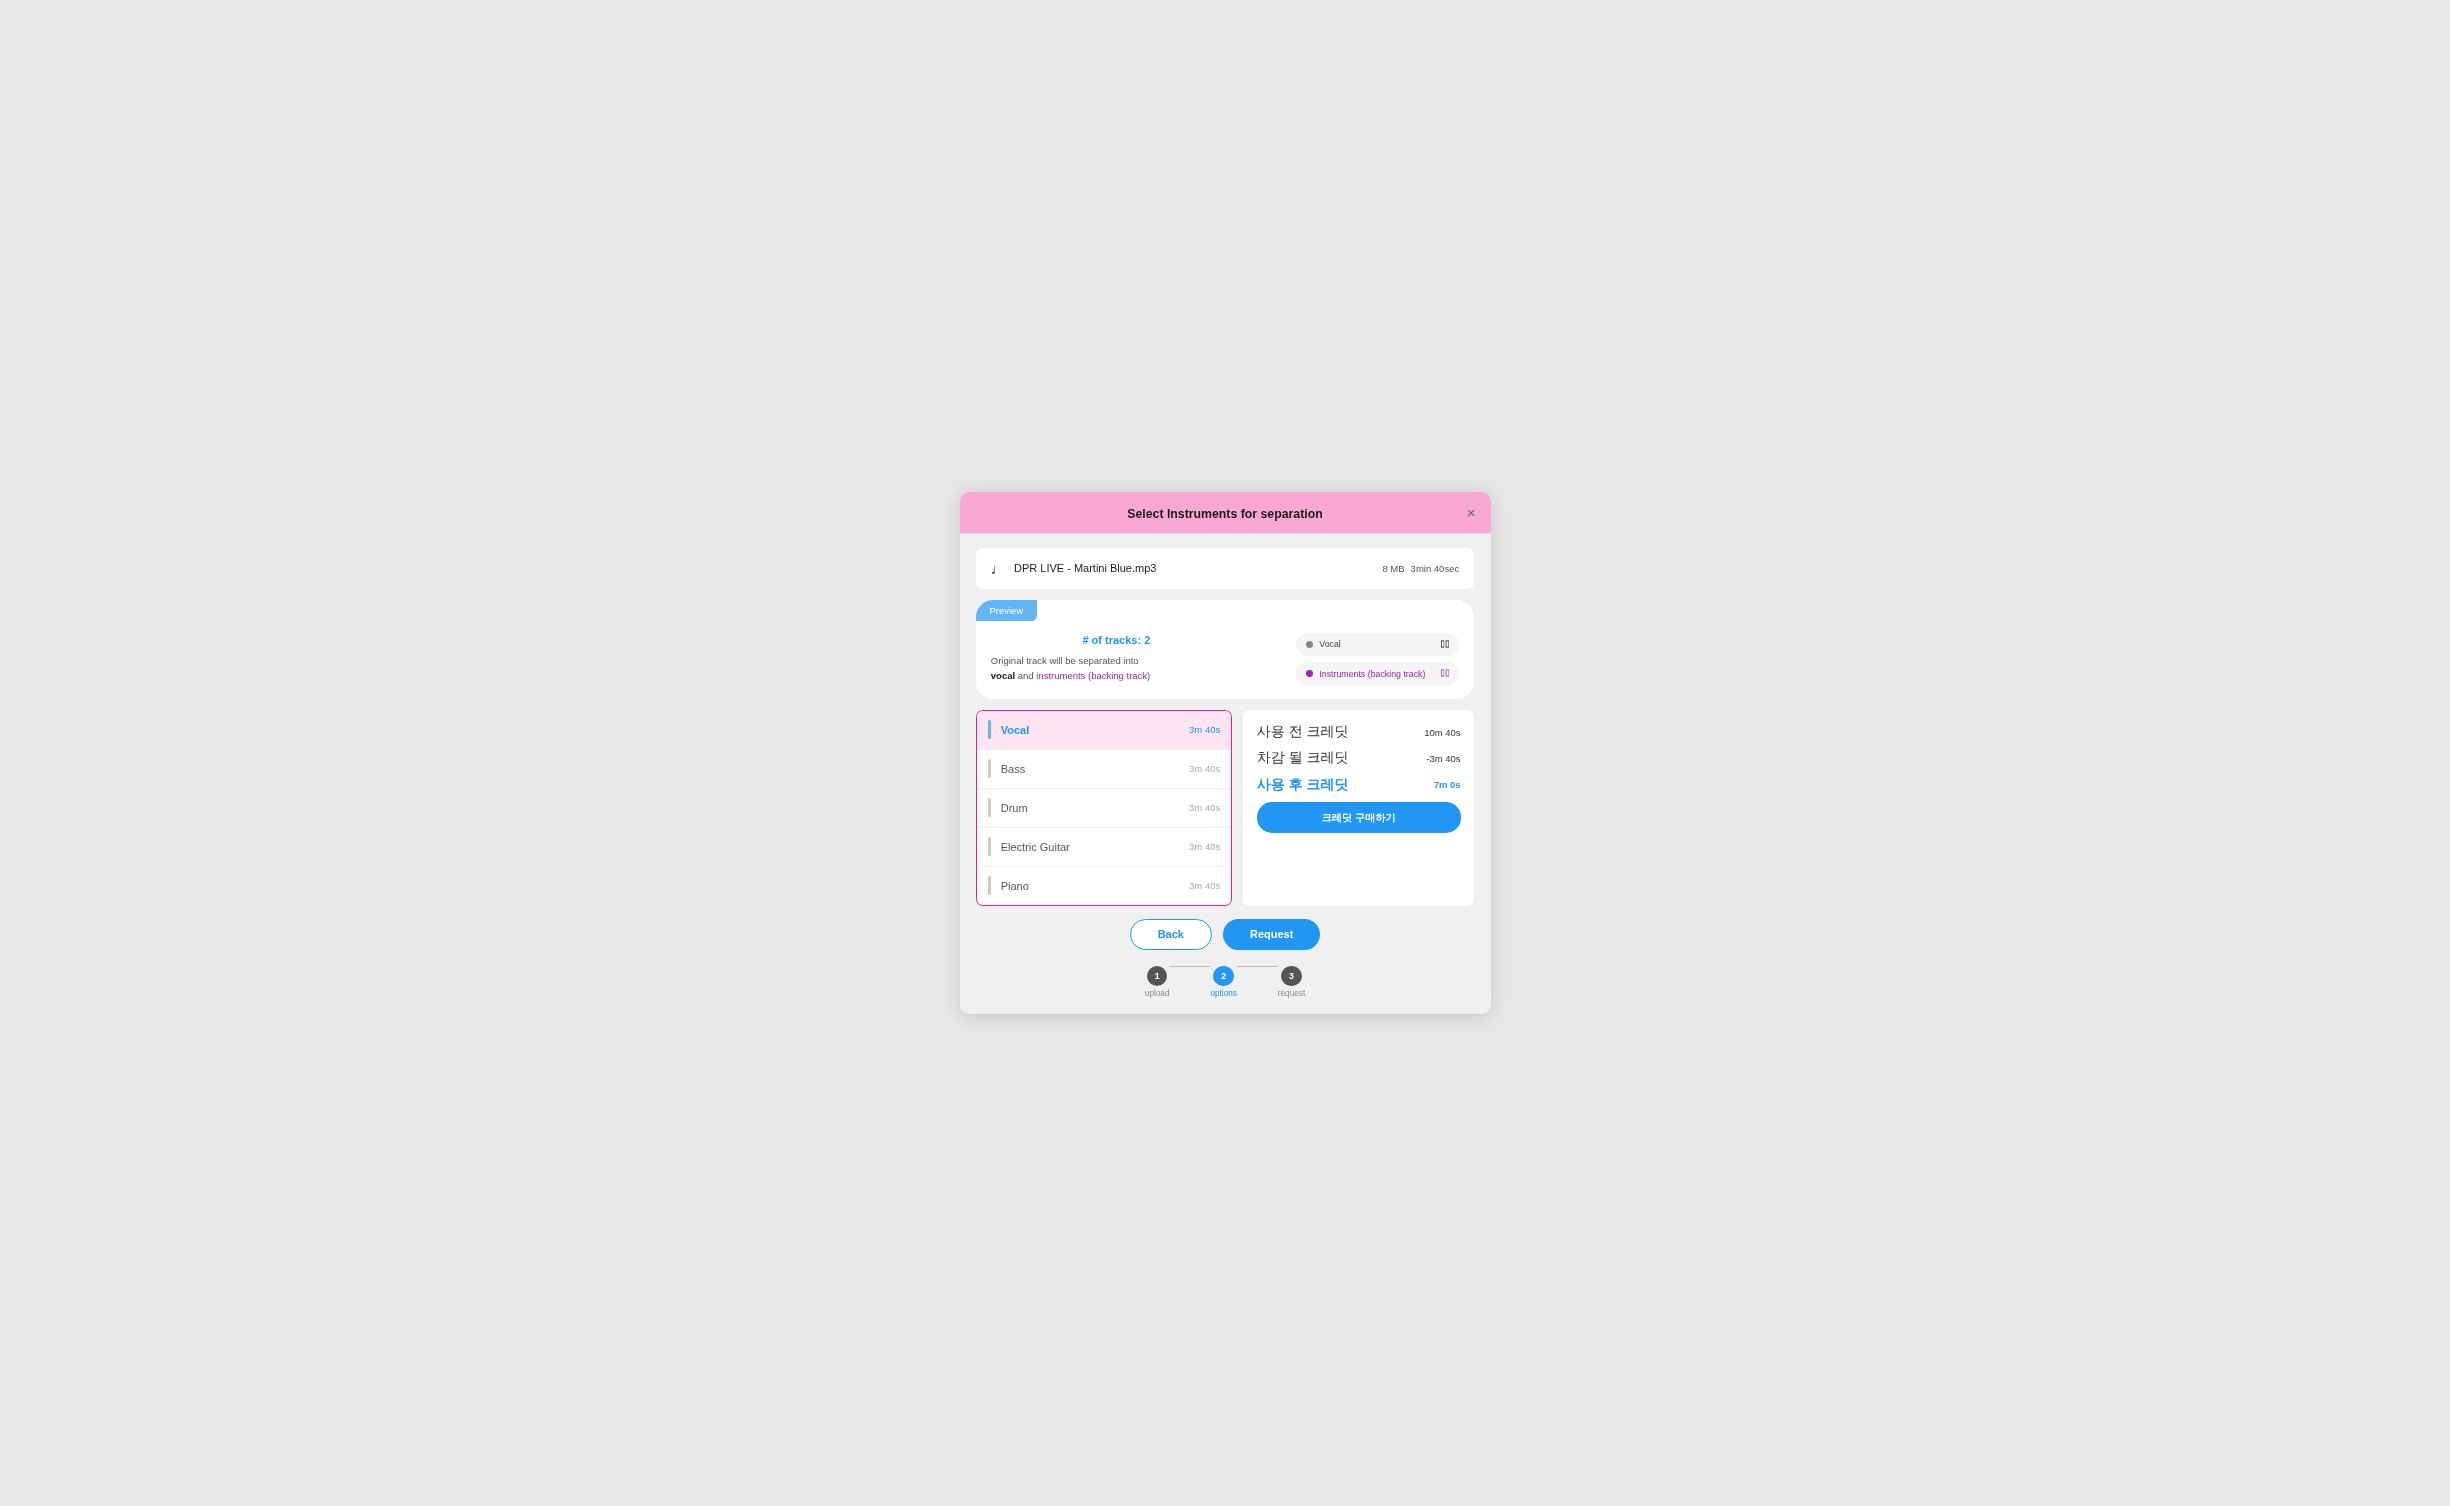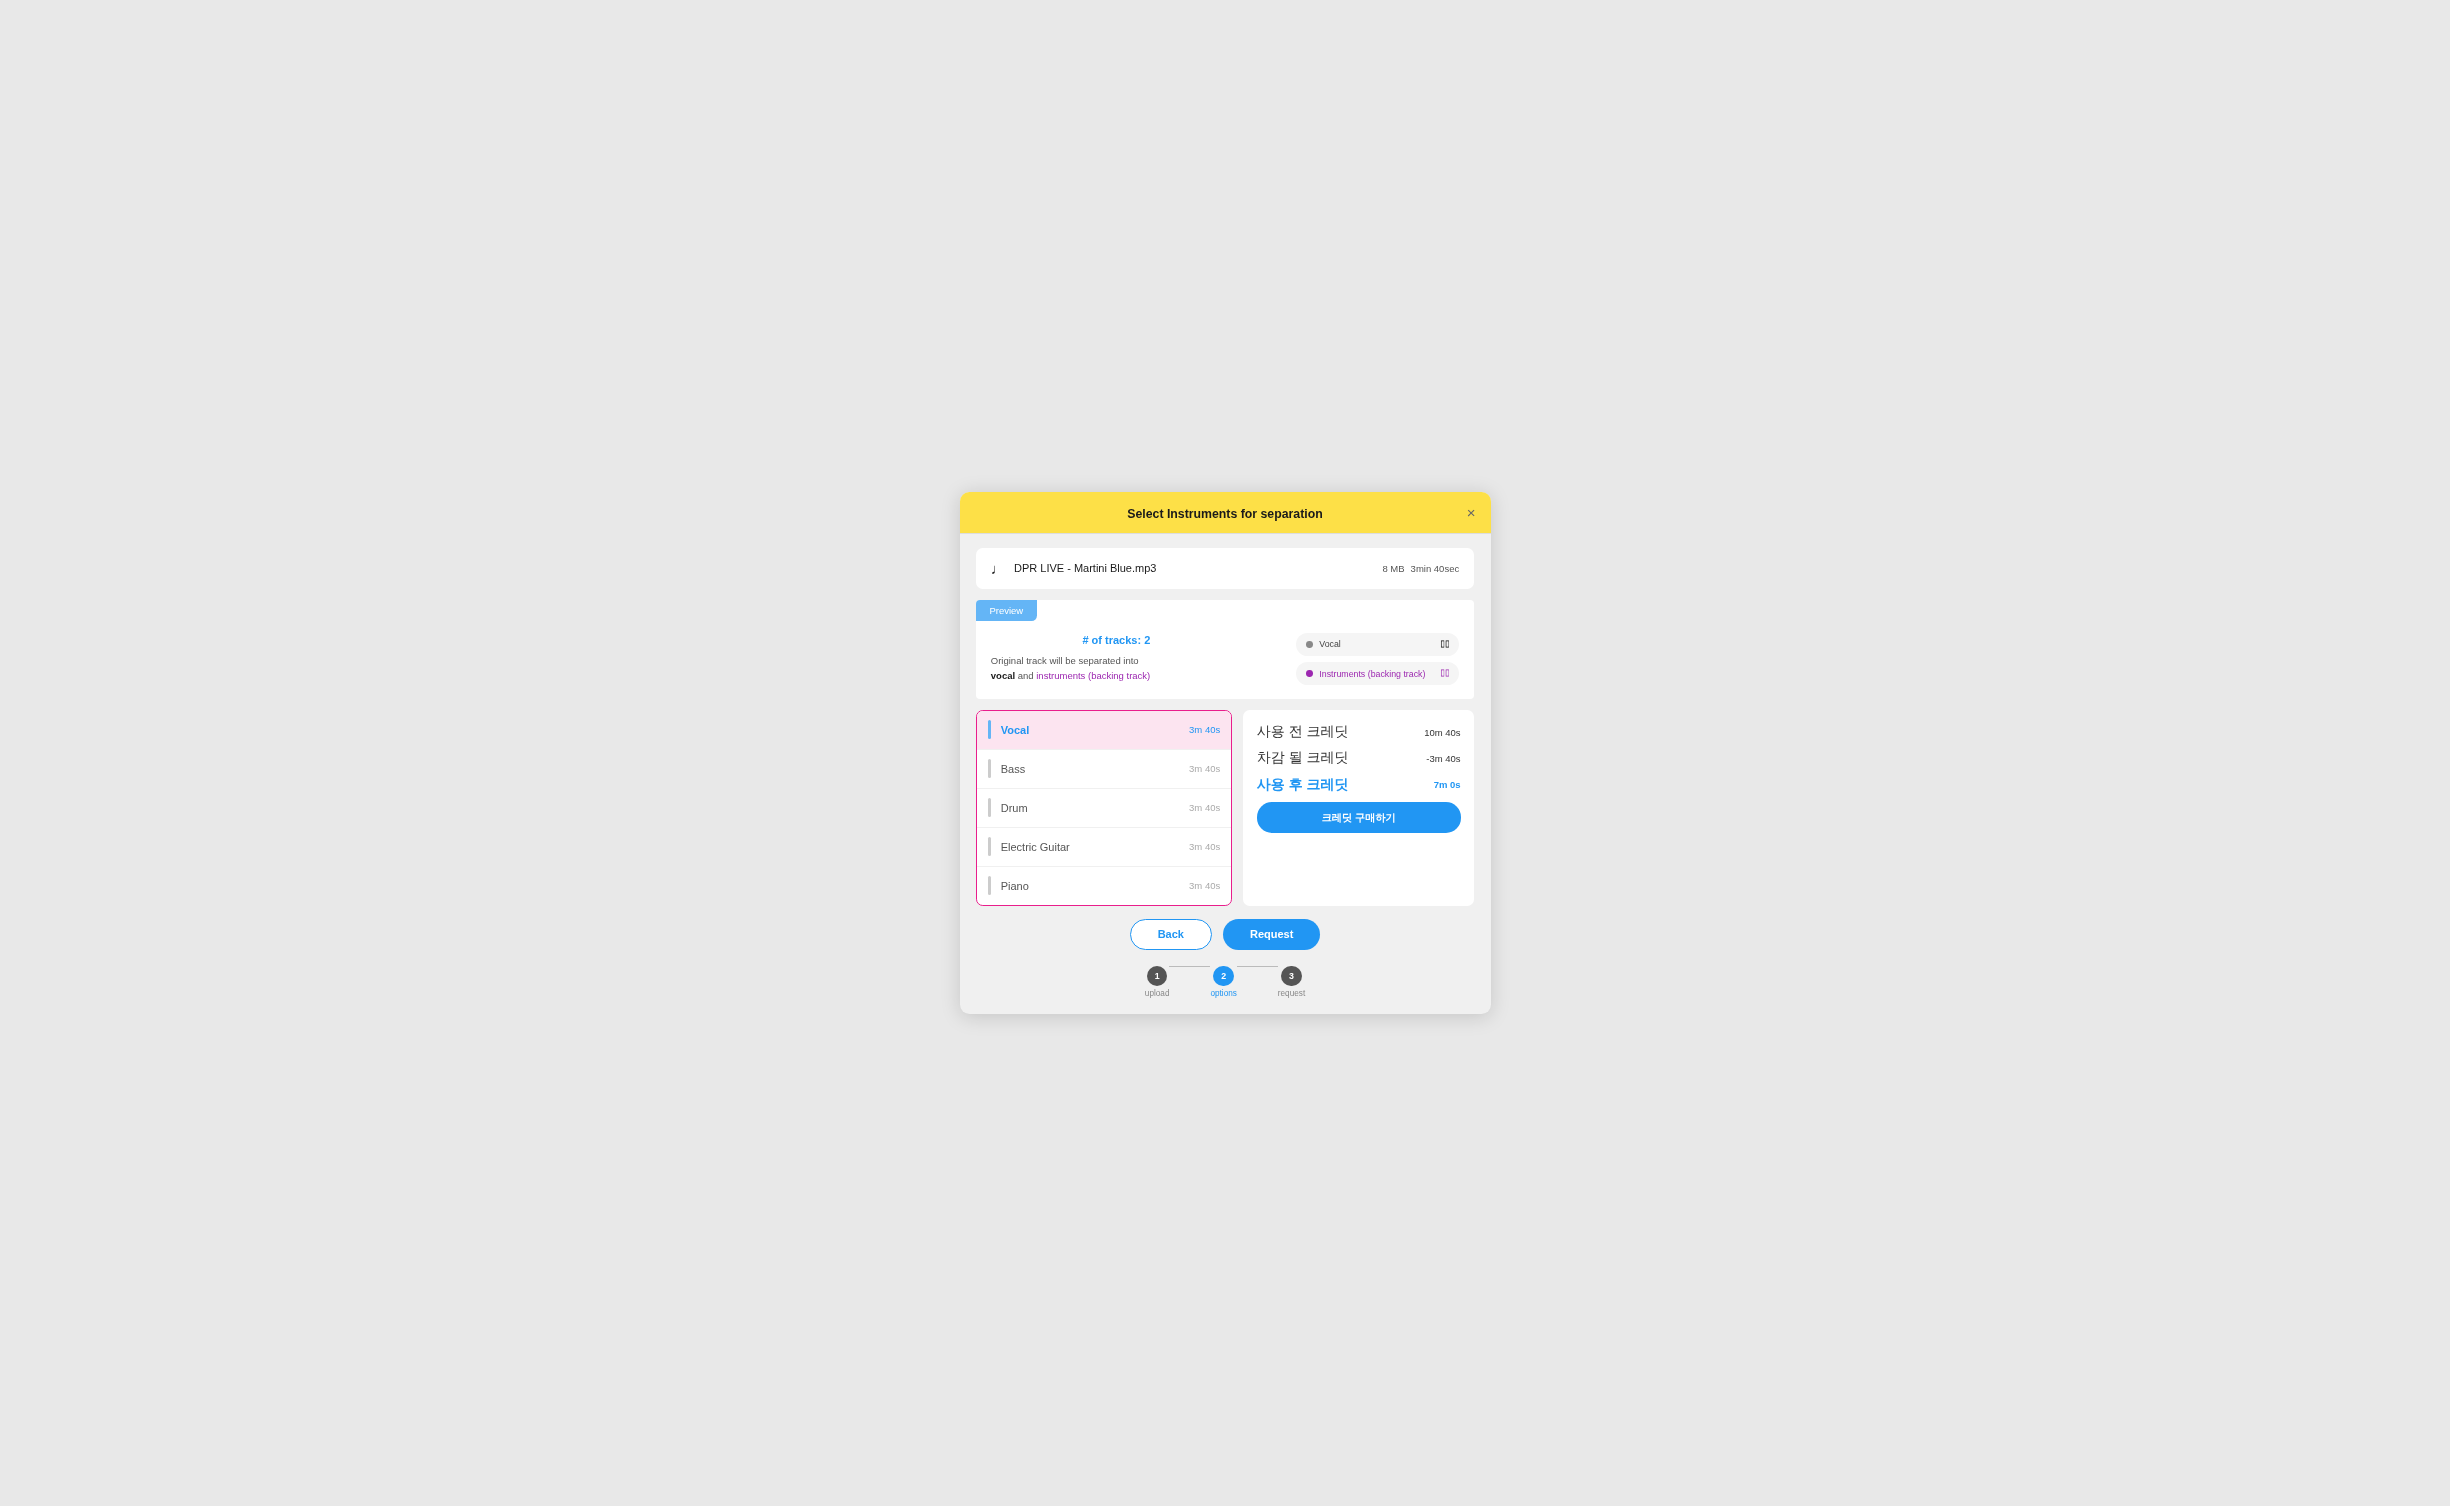--- a/index.html
+++ b/index.html
@@ -20,21 +20,21 @@
       position: relative;
       box-shadow: 0 2.7px 20.4px rgba(0,0,0,0.15);
     }
     .modal-header {
       display: flex;
       align-items: flex-end;
       justify-content: center;
       padding: 15px 20.4px 12.3px;
       position: relative;
       border-bottom: 0.7px solid #ddd;
-      background: #fde047;
+      background: #f9a8d4;
       border-radius: 9.5px 9.5px 0 0;
     }
     .modal-title {
       font-size: 12.3px;
       font-weight: 600;
       color: #1a1a1a;
     }
     .close-btn {
       position: absolute;
       right: 15px;
@@ -74,21 +74,21 @@
     .file-meta {
       display: flex;
       gap: 6px;
       color: #555;
       font-size: 9.5px;
     }
 
     
     .preview-card {
       background: #fff;
-      border-radius: 4px;
+      border-radius: 17px;
       margin-bottom: 11px;
       overflow: hidden;
     }
     .preview-tab {
       background: #64b5f6;
       color: #fff;
       padding: 4.8px 13.6px;
       font-size: 9.5px;
       font-weight: 500;
       display: inline-block;

